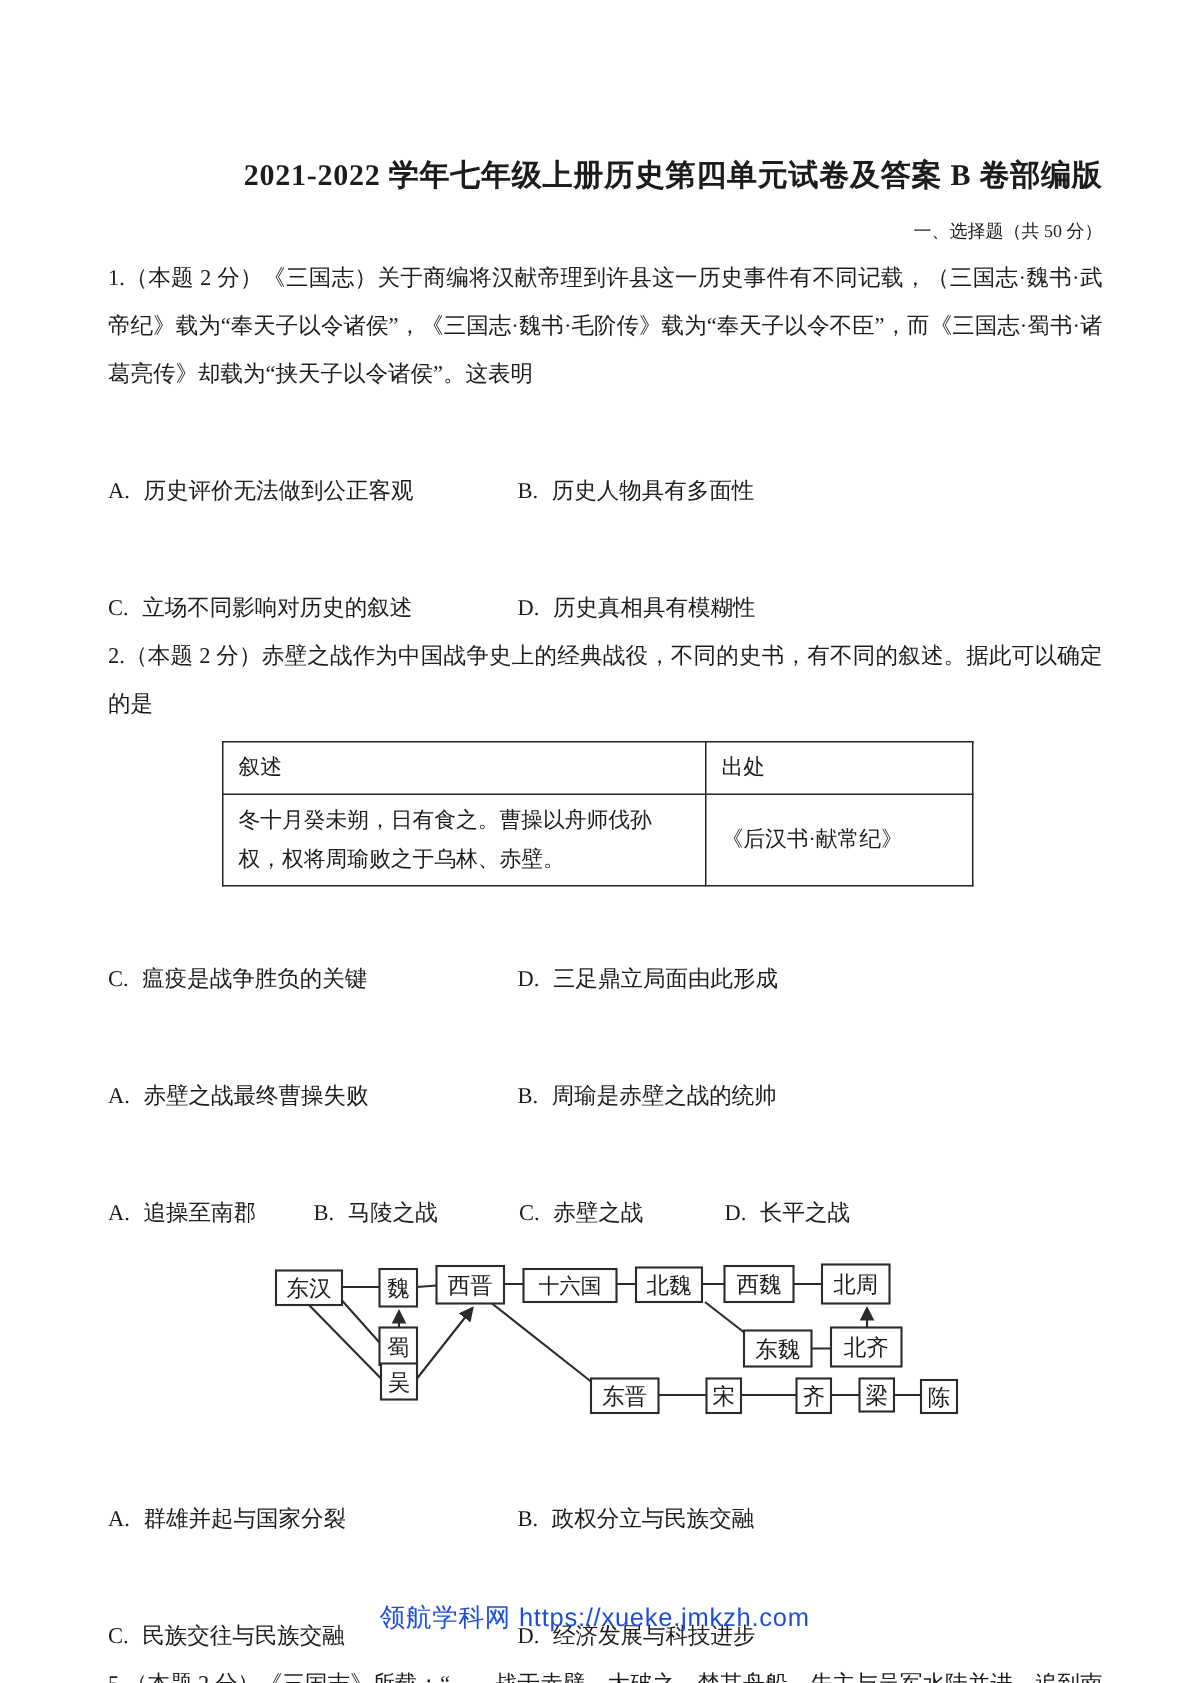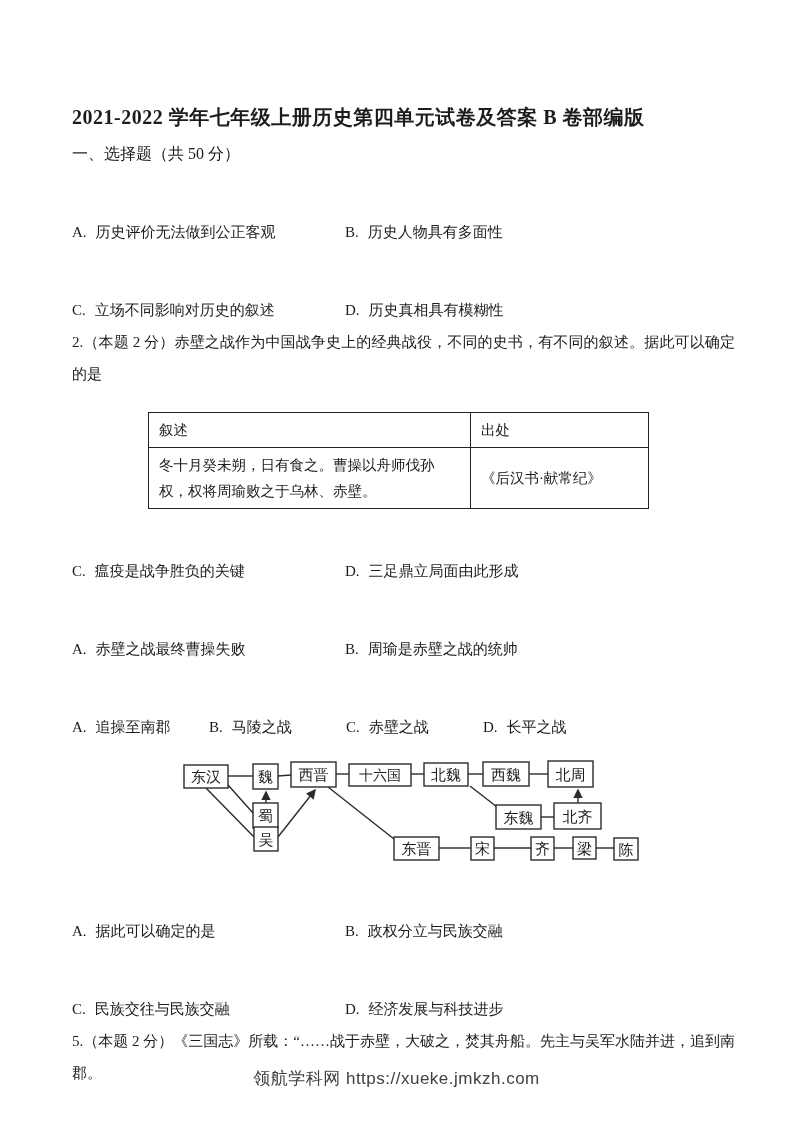--- a/index.html
+++ b/index.html
@@ -12,43 +12,43 @@
     color: #1c1c1c;
   }
   .page {
     position: absolute; top: 0; left: 0;
     width: 793px; height: 1122px;
     padding: 102px 58px 0 72px;
     box-sizing: border-box;
   }
   .doc-title {
     font-size: 20px; font-weight: 600;
-    text-align: left;
+    text-align: right;
     margin: 0 0 6px 0;
     letter-spacing: 0.5px;
     line-height: 30px;
   }
   .section-heading {
-    font-size: 16px; font-weight: normal;
-    line-height: 32px; margin: 0;
+    font-size: 12px; font-weight: normal;
+    line-height: 32px; margin: 0; text-align: right;
   }
   p.stem {
     font-size: 15px; line-height: 32px;
     margin: 0; text-align: justify;
   }
   .opt-row { font-size: 15px; line-height: 32px; white-space: nowrap; margin-top: 46px; }
   .opt { display: inline-block; }
   .opt-row.two .opt { width: 273px; }
   .opt-row.two .opt:last-child { width: auto; }
   .opt-row.four .opt { width: 137px; }
   .opt-row.four .opt:last-child { width: auto; }
   .opt-label { margin-right: 9px; }
   table.src-table {
     border-collapse: collapse;
-    margin: 22px 0 10px 76px;
+    margin: 8px 0 10px 76px;
     width: 500px;
     table-layout: fixed;
   }
   table.src-table th, table.src-table td {
     border: 1.5px solid #222;
     font-size: 14.5px; font-weight: normal;
     text-align: left; vertical-align: middle;
     padding: 4px 10px;
     line-height: 26px;
   }
@@ -62,35 +62,36 @@
     font-family: "Liberation Serif", "DejaVu Serif", serif;
     font-size: 15px; fill: #1c1c1c;
     text-anchor: middle;
   }
   .dg-text.small { font-size: 14px; }
   .footer-mark {
     position: absolute;
     left: 0; bottom: 32px;
     width: 100%;
     text-align: center;
-    color: #404040;
+    color: #1d4ed8;
     font-size: 17px;
     font-family: "Liberation Sans", "DejaVu Sans", sans-serif;
     letter-spacing: 0.5px;
   }
 </style>
 </head>
 <body>
 
 <div class="page">
 
   <h1 class="doc-title">2021-2022 学年七年级上册历史第四单元试卷及答案 B 卷部编版</h1>
 
   <p class="section-heading">一、选择题（共 50 分）</p>
 
+  <p class="stem">1.（本题 2 分）《三国志）关于商编将汉献帝理到许县这一历史事件有不同记载，（三国志·魏书·武帝纪》载为“奉天子以令诸侯”，《三国志·魏书·毛阶传》载为“奉天子以令不臣”，而《三国志·蜀书·诸葛亮传》却载为“挟天子以令诸侯”。这表明</p>
   <div class="opt-row two">
     <span class="opt"><span class="opt-label">A.</span><span>历史评价无法做到公正客观</span></span><span class="opt"><span class="opt-label">B.</span><span>历史人物具有多面性</span></span>
   </div>
   <div class="opt-row two">
     <span class="opt"><span class="opt-label">C.</span><span>立场不同影响对历史的叙述</span></span><span class="opt"><span class="opt-label">D.</span><span>历史真相具有模糊性</span></span>
   </div>
 
   <p class="stem">2.（本题 2 分）赤壁之战作为中国战争史上的经典战役，不同的史书，有不同的叙述。据此可以确定的是</p>
 
   <table class="src-table">
@@ -178,21 +179,21 @@
       <rect class="dg-box" x="355" y="80" width="23" height="23"></rect>
       <text class="dg-text" x="366.5" y="97">齐</text>
       <rect class="dg-box" x="397" y="80" width="23" height="22"></rect>
       <text class="dg-text" x="408.5" y="96.5">梁</text>
       <rect class="dg-box" x="438" y="81" width="24" height="22"></rect>
       <text class="dg-text" x="450" y="97.5">陈</text>
     </svg>
   </div>
 
   <div class="opt-row two">
-    <span class="opt"><span class="opt-label">A.</span><span>据此可以确定的是</span></span><span class="opt"><span class="opt-label">B.</span><span>政权分立与民族交融</span></span>
+    <span class="opt"><span class="opt-label">A.</span><span>群雄并起与国家分裂</span></span><span class="opt"><span class="opt-label">B.</span><span>政权分立与民族交融</span></span>
   </div>
   <div class="opt-row two">
     <span class="opt"><span class="opt-label">C.</span><span>民族交往与民族交融</span></span><span class="opt"><span class="opt-label">D.</span><span>经济发展与科技进步</span></span>
   </div>
 
   <p class="stem">5.（本题 2 分）《三国志》所载：“……战于赤壁，大破之，焚其舟船。先主与吴军水陆并进，追到南郡。</p>
 
 </div>
 
 <div class="footer-mark">领航学科网 https://xueke.jmkzh.com</div>

